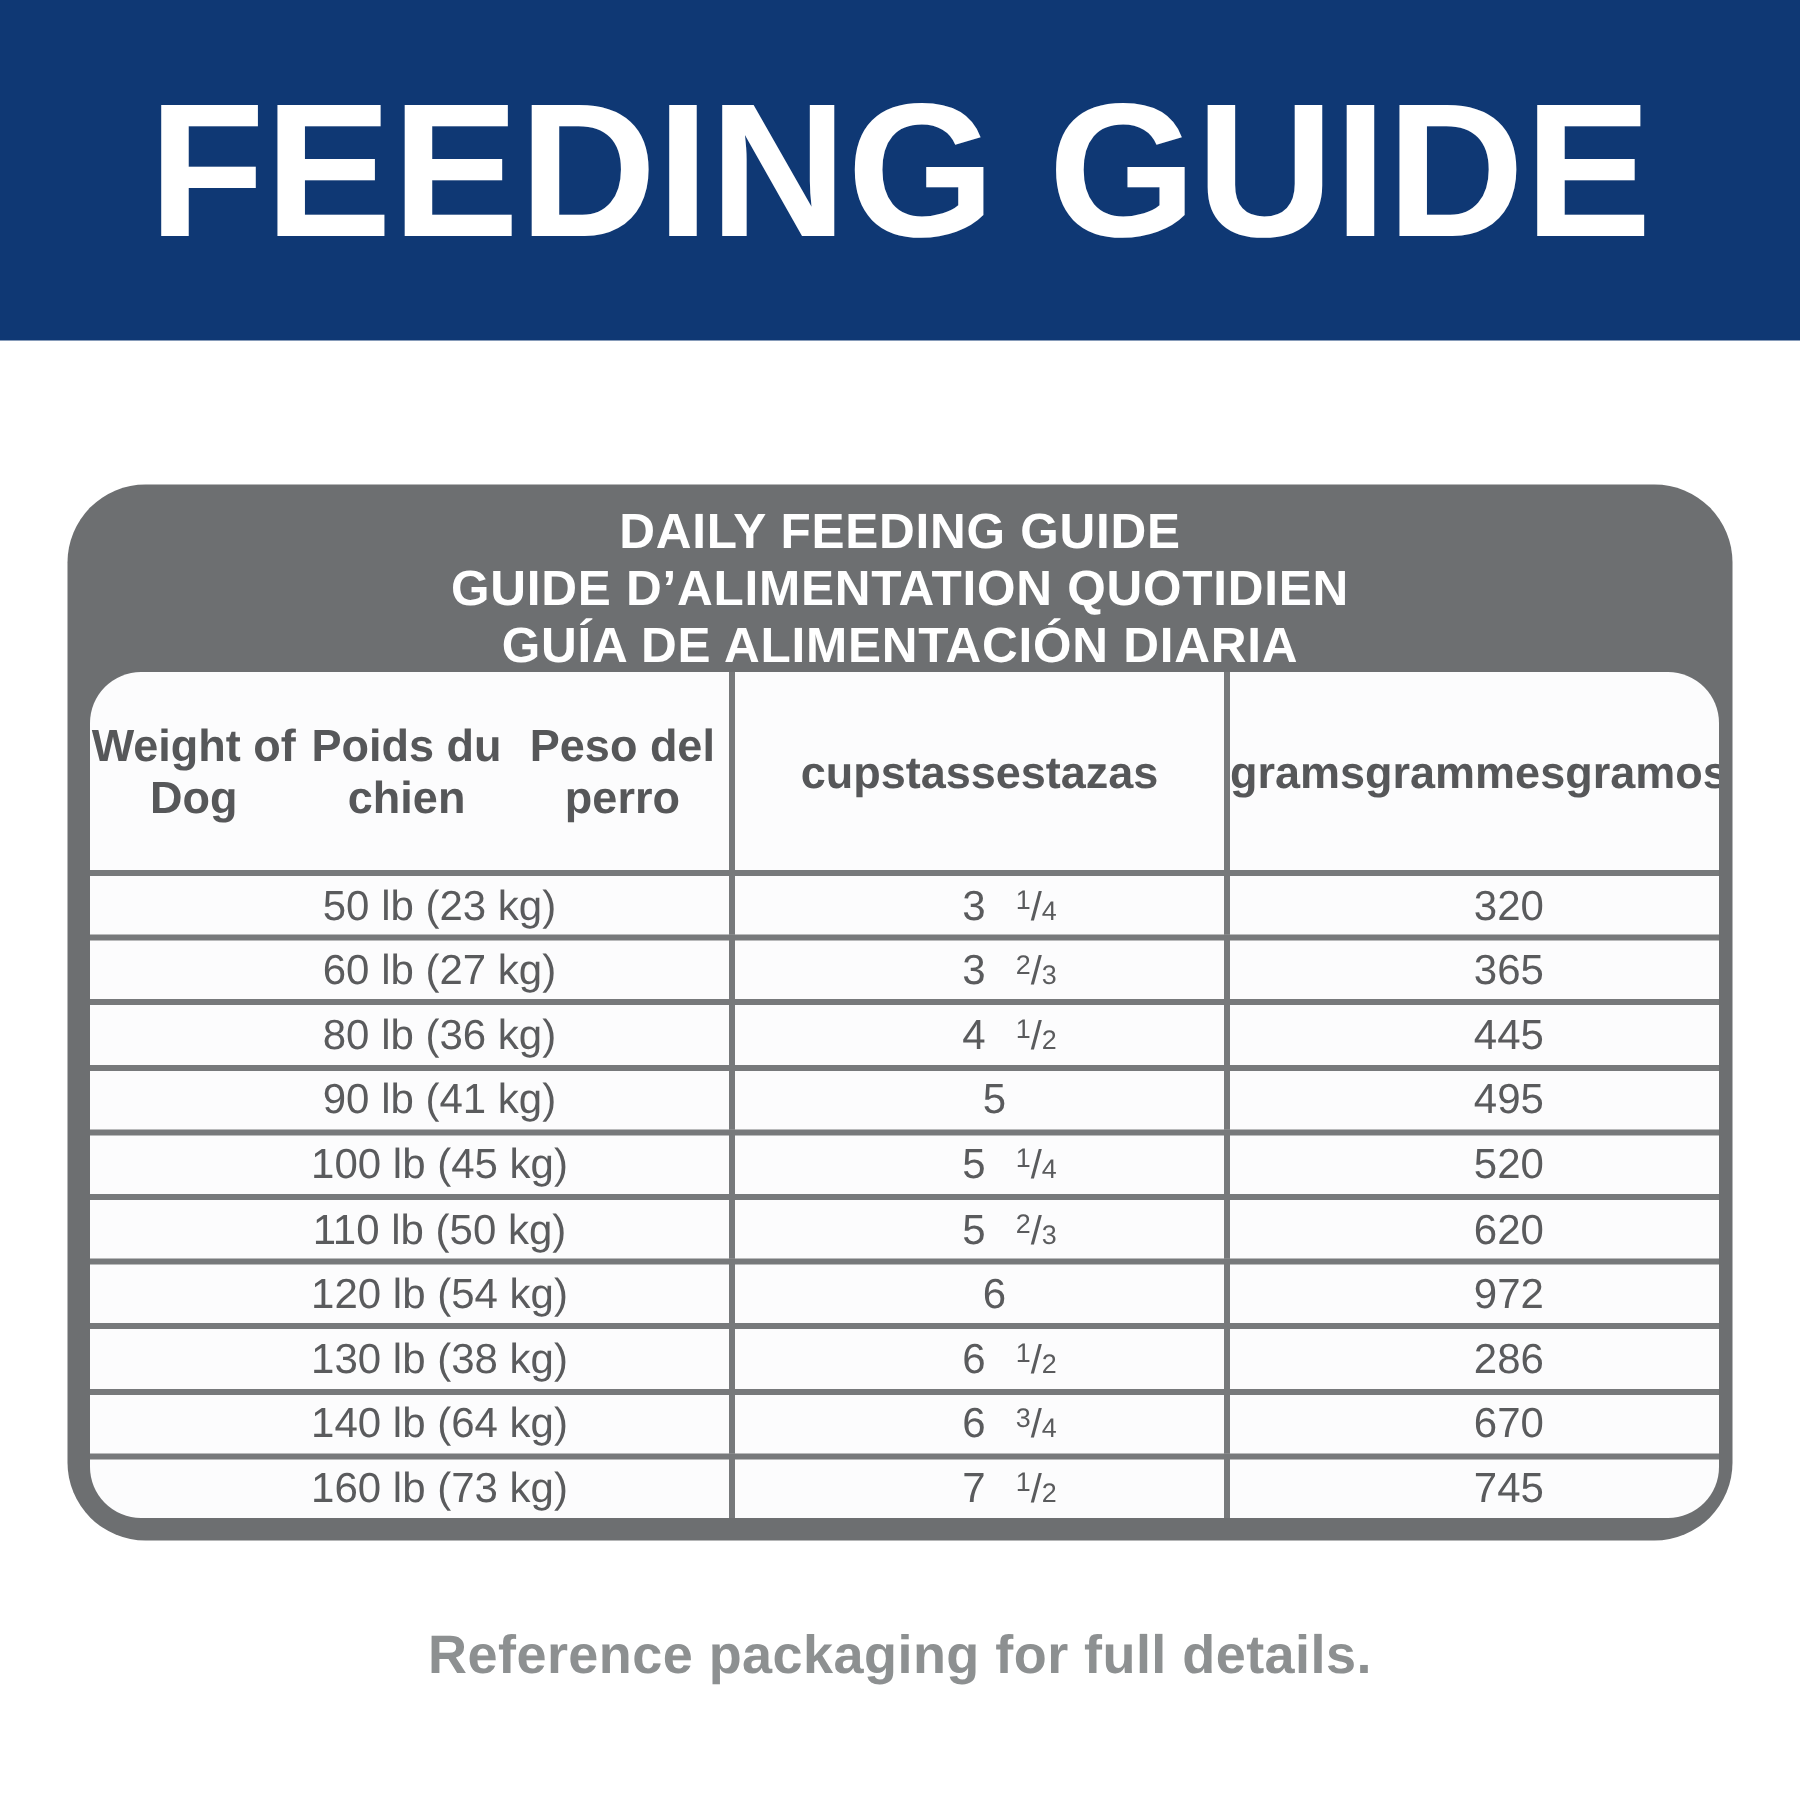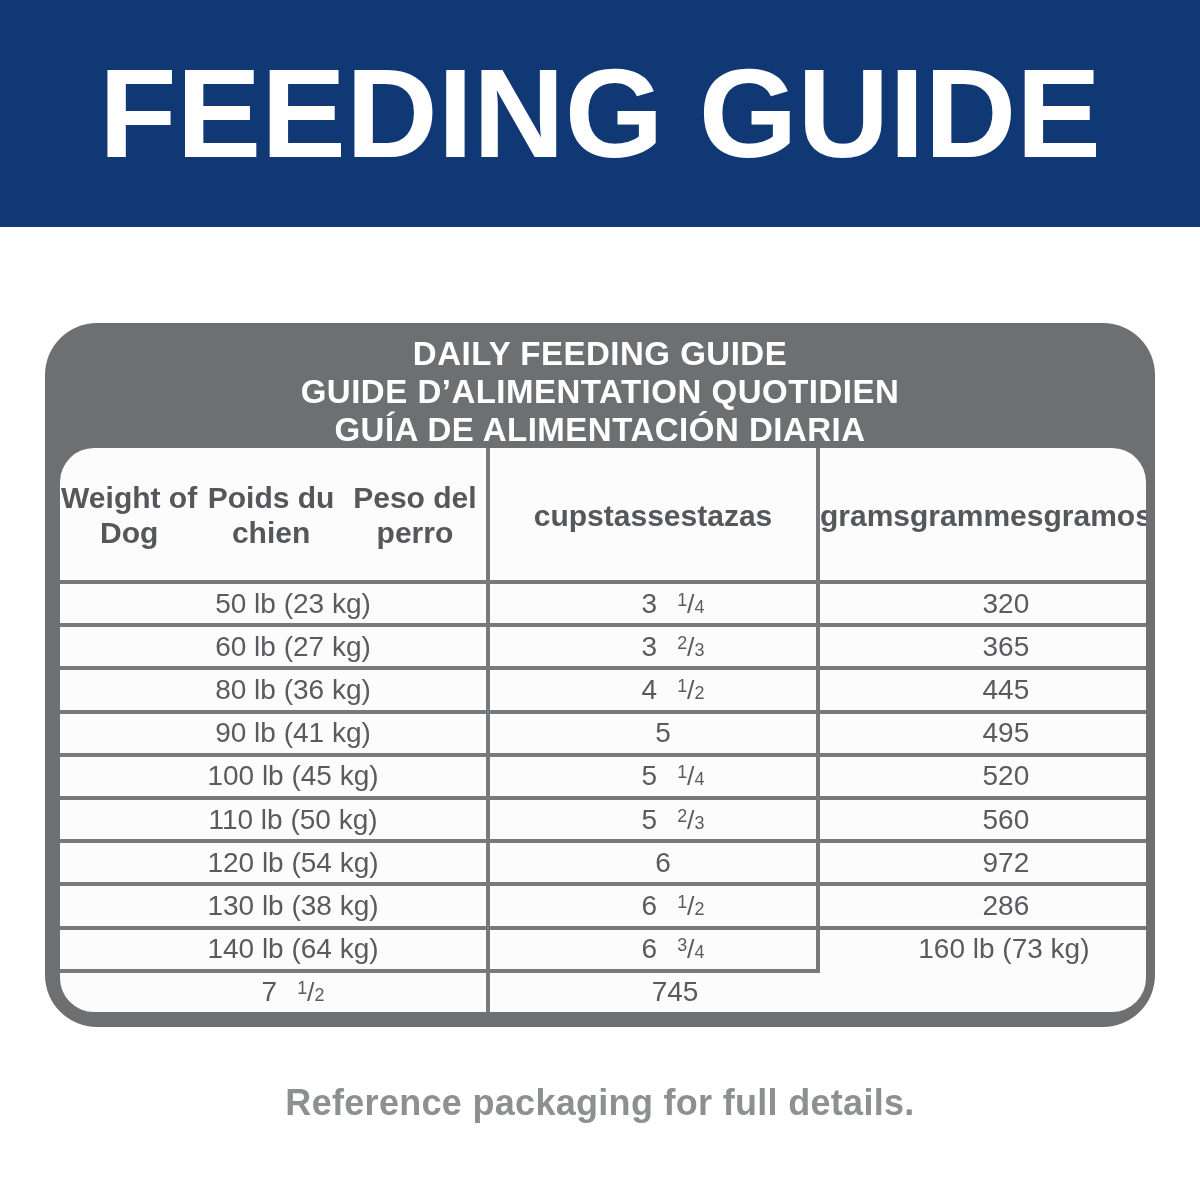--- a/index.html
+++ b/index.html
@@ -128,41 +128,42 @@
         <span>5</span>
           <span class="frac"><sup>1</sup><span class="sl">/</span><sub>4</sub></span>
       </div>
       <div class="cell dcell bT">520</div>
 
       <div class="cell dcell bR bT">110 lb (50 kg)</div>
       <div class="cell dcell bR bT">
         <span>5</span>
           <span class="frac"><sup>2</sup><span class="sl">/</span><sub>3</sub></span>
       </div>
-      <div class="cell dcell bT">560</div>
+      <div class="cell dcell bT">620</div>
 
       <div class="cell dcell bR bT">120 lb (54 kg)</div>
       <div class="cell dcell bR bT">
         <span>6</span>
           <span class="frac"><sup></sup><span class="sl"></span><sub></sub></span>
       </div>
       <div class="cell dcell bT">972</div>
 
       <div class="cell dcell bR bT">130 lb (38 kg)</div>
       <div class="cell dcell bR bT">
         <span>6</span>
           <span class="frac"><sup>1</sup><span class="sl">/</span><sub>2</sub></span>
       </div>
       <div class="cell dcell bT">286</div>
 
       <div class="cell dcell bR bT">140 lb (64 kg)</div>
       <div class="cell dcell bR bT">
         <span>6</span>
           <span class="frac"><sup>3</sup><span class="sl">/</span><sub>4</sub></span>
       </div>
+      <div class="cell dcell bT">670</div>
 
       <div class="cell dcell bR bT">160 lb (73 kg)</div>
       <div class="cell dcell bR bT">
         <span>7</span>
           <span class="frac"><sup>1</sup><span class="sl">/</span><sub>2</sub></span>
       </div>
       <div class="cell dcell bT">745</div>
 
     </div>
   </div>

